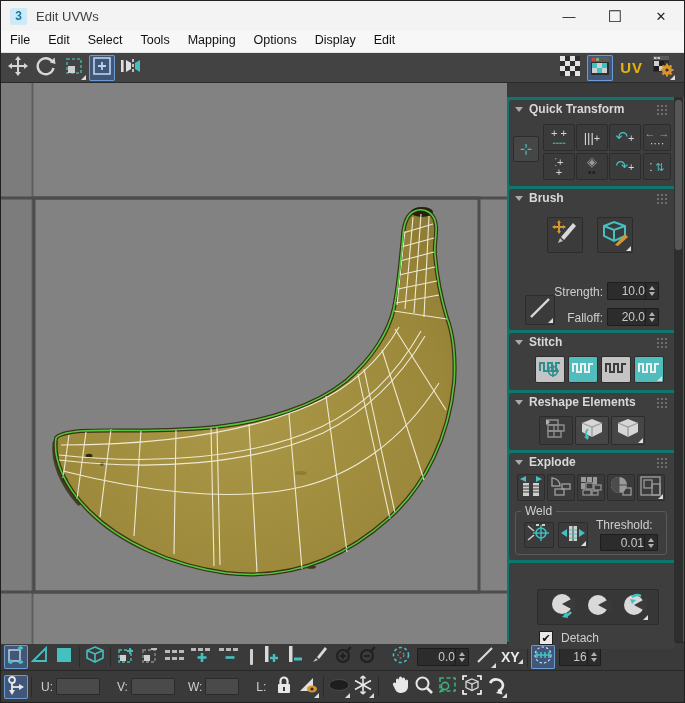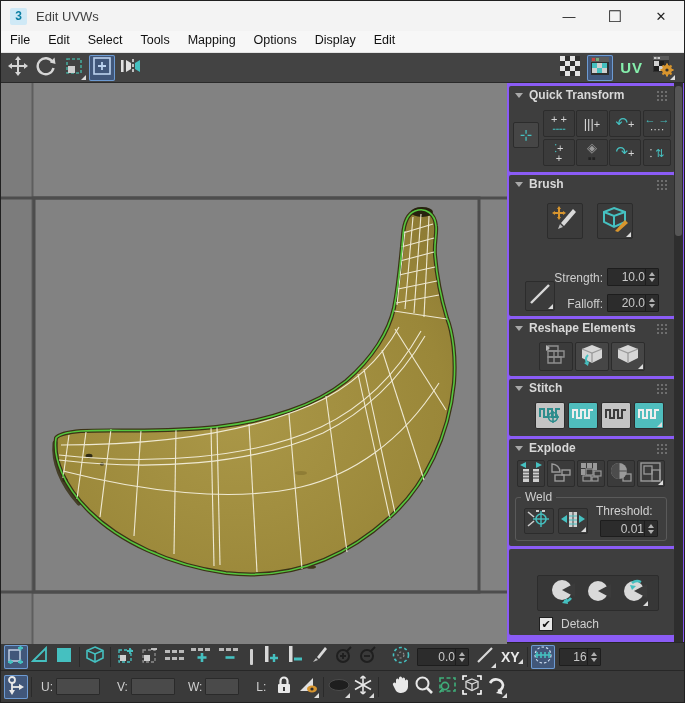--- a/index.html
+++ b/index.html
@@ -25,34 +25,34 @@
   
   .toolbar { height:30px; background:#434343; border-bottom:1px solid #2a2a2a; display:flex;
              align-items:center; flex:0 0 30px; }
   .tb-left { display:flex; align-items:center; gap:2px; padding-left:4px; }
   .tb-right { margin-left:auto; display:flex; align-items:center; gap:4px; padding-right:8px; }
   .ibtn { width:26px; height:26px; display:flex; align-items:center; justify-content:center;
           border-radius:2px; position:relative; }
   .ibtn.hl { background:#41577a; box-shadow:0 0 0 1px #6d9bd3 inset; }
   .fly::after { content:""; position:absolute; right:1px; bottom:1px; width:0; height:0;
                 border-left:5px solid transparent; border-bottom:5px solid #dcdcdc; }
-  .uv-label { color:#86efac; font-size:15px; font-weight:bold; letter-spacing:1px; padding:0 3px; }
+  .uv-label { color:#eab308; font-size:15px; font-weight:bold; letter-spacing:1px; padding:0 3px; }
   .map-dd { width:148px; height:22px; background:#494949; border:1px solid #272727; border-radius:2px;
             display:flex; align-items:center; font-size:11.5px; color:#cfcfcf; padding:0 6px; }
   .map-dd .dd-text { white-space:nowrap; overflow:hidden; }
   .caret { width:0; height:0; border-left:4px solid transparent; border-right:4px solid transparent;
            border-top:5px solid #b5b5b5; margin-left:auto; }
 
   
   .main { flex:1 1 auto; display:flex; min-height:0; }
   .canvas { width:506px; position:relative; background:#828282; flex:0 0 506px; }
   .canvas svg { display:block; }
 
   
-  .rpanel { flex:1; background:#8b5cf6; position:relative; padding:0 0 0 2px; }
+  .rpanel { flex:1; background:#0f766e; position:relative; padding:0 0 0 2px;margin-top:14px; }
   .sections { position:absolute; left:2px; top:0; width:166px; }
   .section { background:#3e3e3e; border-radius:2px; margin-top:3px; position:relative; }
   .hdr { height:18px; display:flex; align-items:center; padding:0 6px 0 6px; }
   .hdr .caret { margin:0 6px 0 0; border-top-color:#a9a9a9; }
   .hdr .t { font-size:12px; font-weight:bold; color:#d8d8d8; }
   .grip { margin-left:auto; width:12px; height:9px; position:relative; }
   .grip::before { content:""; position:absolute; left:0; top:0; width:2px; height:2px; background:#6e6e6e;
     box-shadow:4px 0 #6e6e6e, 8px 0 #6e6e6e, 0 4px #6e6e6e, 4px 4px #6e6e6e, 8px 4px #6e6e6e, 0 8px #6e6e6e, 4px 8px #6e6e6e, 8px 8px #6e6e6e; }
   .pbtn { background:#464646; border:1px solid #2c2c2c; border-radius:2px; display:flex;
           align-items:center; justify-content:center; position:relative; }
@@ -390,20 +390,53 @@
             <span class="arrows">
                 <span class="arr-up"></span>
                 <span class="arr-dn"></span>
               </span>
           </div>
         </div>
 
         <div class="section" style="height:57px;">
           <div class="hdr">
             <span class="caret"></span>
+            <span class="t">Stitch</span>
+            <span class="grip"></span>
+          </div>
+          <div style="position:absolute;left:26px;top:23px;display:flex;gap:3px;">
+            <div class="pbtn" style="width:30px;height:27px;background:#c4c4c4;">
+                <span><svg width="24" height="21" viewBox="0 0 24 21">
+                    <path d="M2,14 v-8 h4 v8 h4 v-8 h4 v8 h4 v-8 h4" fill="none" stroke="#2e8d8d" stroke-width="2"></path>
+                    <circle cx="15" cy="14" r="4.5" fill="none" stroke="#2e8d8d" stroke-width="1.6"></circle>
+                    <line x1="15" y1="8" x2="15" y2="20" stroke="#2e8d8d" stroke-width="1.6"></line>
+                    <line x1="9" y1="14" x2="21" y2="14" stroke="#2e8d8d" stroke-width="1.6"></line>
+                  </svg></span>
+              </div>
+            <div class="pbtn" style="width:30px;height:27px;background:#4fbdbd;">
+                <span><svg width="24" height="16" viewBox="0 0 24 16">
+                    <path d="M2,12 v-8 h4 v8 h4 v-8 h4 v8 h4 v-8 h4" fill="none" stroke="#eeeeee" stroke-width="2"></path>
+                  </svg></span>
+              </div>
+            <div class="pbtn" style="width:30px;height:27px;background:#c4c4c4;">
+                <span><svg width="24" height="16" viewBox="0 0 24 16">
+                    <path d="M2,12 v-8 h4 v8 h4 v-8 h4 v8 h4 v-8 h4" fill="none" stroke="#3c3c3c" stroke-width="2"></path>
+                  </svg></span>
+              </div>
+            <div class="pbtn fly" style="width:30px;height:27px;background:#4fbdbd;">
+                <span><svg width="24" height="16" viewBox="0 0 24 16">
+                    <path d="M2,12 v-8 h4 v8 h4 v-8 h4 v8 h4 v-8 h4" fill="none" stroke="#eeeeee" stroke-width="2"></path>
+                  </svg></span>
+              </div>
+          </div>
+        </div>
+
+        <div class="section" style="height:57px;">
+          <div class="hdr">
+            <span class="caret"></span>
             <span class="t">Reshape Elements</span>
             <span class="grip"></span>
           </div>
           <div style="position:absolute;left:30px;top:23px;display:flex;gap:2px;">
             <div class="pbtn dk" style="width:34px;height:29px;">
                 <span><svg width="24" height="22" viewBox="0 0 24 22">
                     <g fill="none" stroke="#8f8f8f" stroke-width="1.4">
                       <path d="M4,2 h10 v5 h-10 z"></path>
                       <path d="M4,7 h16 v6 h-16 z"></path>
                       <path d="M4,13 h13 v6 h-13 z"></path>
@@ -420,53 +453,20 @@
                     <line x1="13" y1="10" x2="13" y2="20" stroke="#9a9a9a" stroke-width="1.3"></line>
                     <path d="M9,21 a6 6 0 0 1 0,-9" fill="none" stroke="#45c0c0" stroke-width="2"></path>
                     <polygon points="9,23 5,20 10,18" fill="#45c0c0"></polygon>
                   </svg></span>
               </div>
             <div class="pbtn fly" style="width:34px;height:29px;">
                 <span><svg width="26" height="24" viewBox="0 0 26 24">
                     <polygon points="13,2 23,6 23,15 13,20 3,15 3,6" fill="#d6d6d6"></polygon>
                     <polyline points="3,6 13,10 23,6" fill="none" stroke="#9a9a9a" stroke-width="1.3"></polyline>
                     <line x1="13" y1="10" x2="13" y2="20" stroke="#9a9a9a" stroke-width="1.3"></line>
-                  </svg></span>
-              </div>
-          </div>
-        </div>
-
-        <div class="section" style="height:57px;">
-          <div class="hdr">
-            <span class="caret"></span>
-            <span class="t">Stitch</span>
-            <span class="grip"></span>
-          </div>
-          <div style="position:absolute;left:26px;top:23px;display:flex;gap:3px;">
-            <div class="pbtn" style="width:30px;height:27px;background:#c4c4c4;">
-                <span><svg width="24" height="21" viewBox="0 0 24 21">
-                    <path d="M2,14 v-8 h4 v8 h4 v-8 h4 v8 h4 v-8 h4" fill="none" stroke="#2e8d8d" stroke-width="2"></path>
-                    <circle cx="15" cy="14" r="4.5" fill="none" stroke="#2e8d8d" stroke-width="1.6"></circle>
-                    <line x1="15" y1="8" x2="15" y2="20" stroke="#2e8d8d" stroke-width="1.6"></line>
-                    <line x1="9" y1="14" x2="21" y2="14" stroke="#2e8d8d" stroke-width="1.6"></line>
-                  </svg></span>
-              </div>
-            <div class="pbtn" style="width:30px;height:27px;background:#4fbdbd;">
-                <span><svg width="24" height="16" viewBox="0 0 24 16">
-                    <path d="M2,12 v-8 h4 v8 h4 v-8 h4 v8 h4 v-8 h4" fill="none" stroke="#eeeeee" stroke-width="2"></path>
-                  </svg></span>
-              </div>
-            <div class="pbtn" style="width:30px;height:27px;background:#c4c4c4;">
-                <span><svg width="24" height="16" viewBox="0 0 24 16">
-                    <path d="M2,12 v-8 h4 v8 h4 v-8 h4 v8 h4 v-8 h4" fill="none" stroke="#3c3c3c" stroke-width="2"></path>
-                  </svg></span>
-              </div>
-            <div class="pbtn fly" style="width:30px;height:27px;background:#4fbdbd;">
-                <span><svg width="24" height="16" viewBox="0 0 24 16">
-                    <path d="M2,12 v-8 h4 v8 h4 v-8 h4 v8 h4 v-8 h4" fill="none" stroke="#eeeeee" stroke-width="2"></path>
                   </svg></span>
               </div>
           </div>
         </div>
 
         <div class="section" style="height:107px;">
           <div class="hdr">
             <span class="caret"></span>
             <span class="t">Explode</span>
             <span class="grip"></span>

